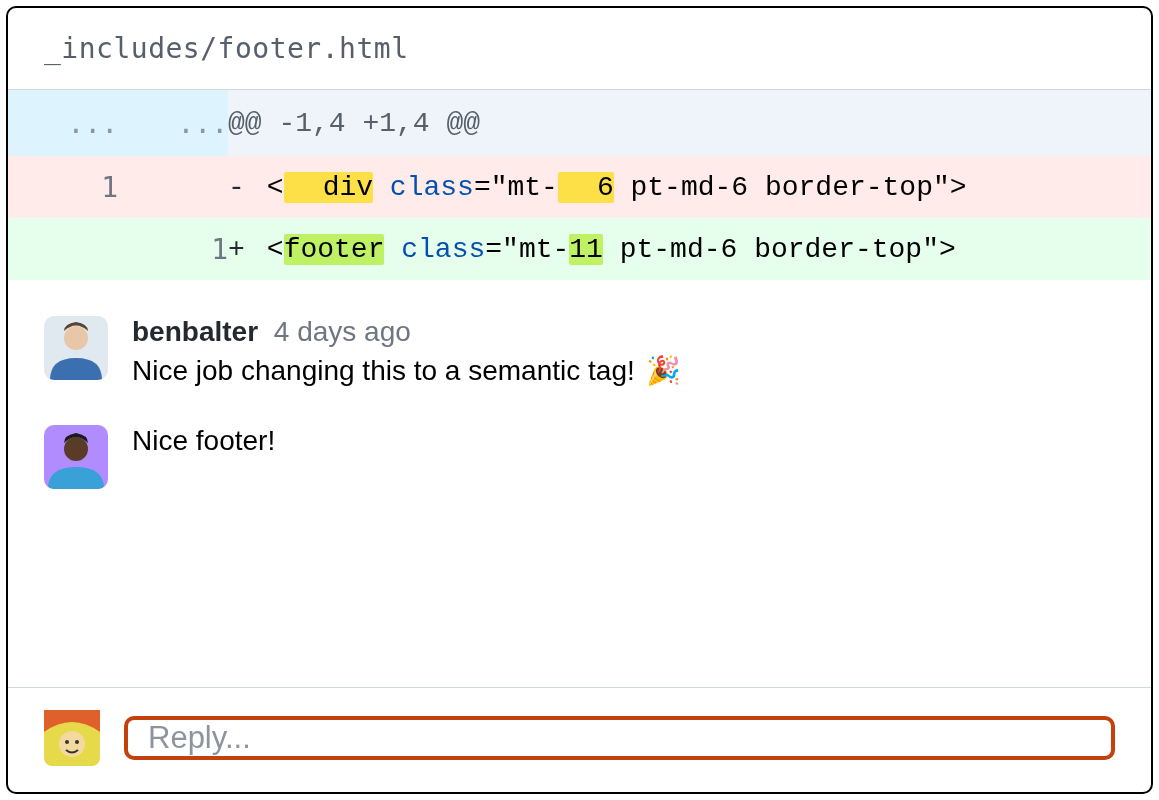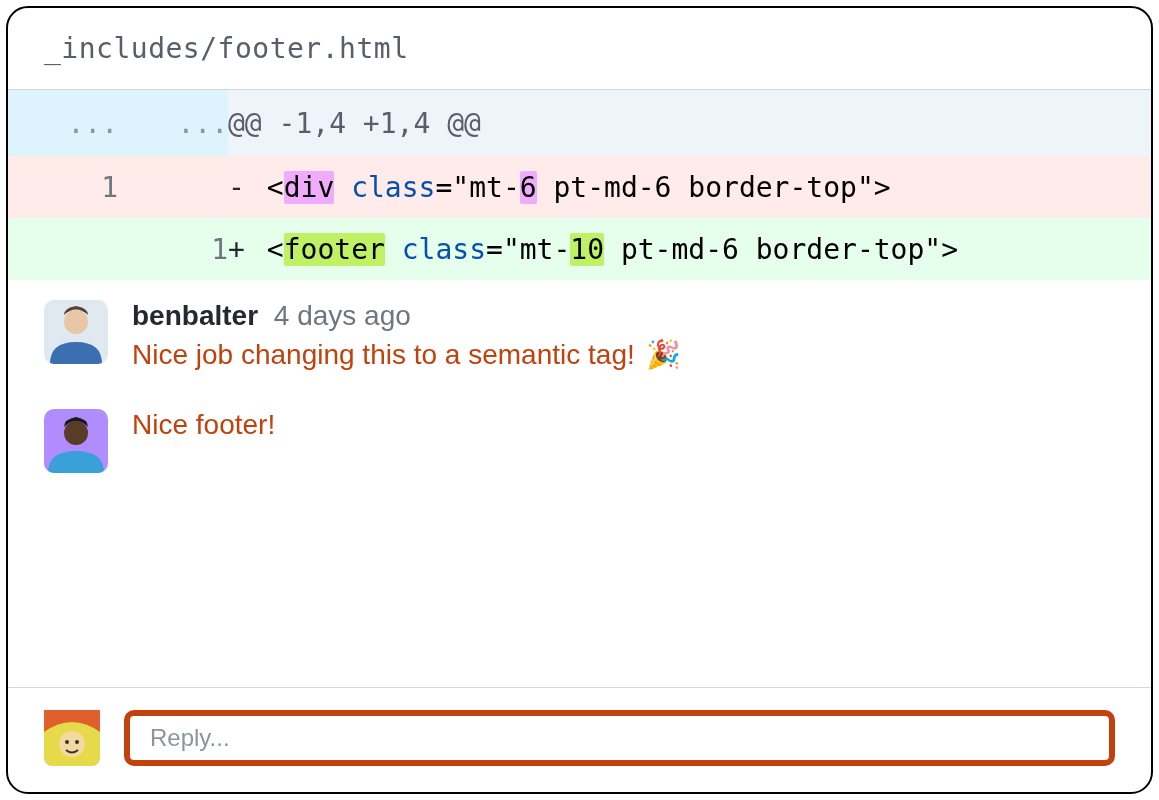--- a/index.html
+++ b/index.html
@@ -5,21 +5,21 @@
   * { box-sizing: border-box; margin: 0; padding: 0; }
   body {
     font-family: -apple-system, BlinkMacSystemFont, "Segoe UI", Helvetica, Arial, sans-serif;
     background: #ffffff;
     width: 1159px;
     height: 800px;
     padding: 6px;
   }
   .card {
     border: 2px solid #000;
-    border-radius: 22px;
+    border-radius: 10px;
     overflow: hidden;
     height: 100%;
     display: flex;
     flex-direction: column;
     background: #fff;
   }
   .file-header {
     padding: 24px 30px 24px 36px;
     border-bottom: 1px solid #d0d7de;
     font-family: ui-monospace, SFMono-Regular, "SF Mono", Menlo, Consolas, monospace;
@@ -29,59 +29,59 @@
   }
   
   .diff {
     width: 100%;
     border-collapse: collapse;
     font-family: ui-monospace, SFMono-Regular, "SF Mono", Menlo, Consolas, monospace;
     font-size: 28px;
   }
   .diff td { padding: 0; vertical-align: middle; }
   .ln { width: 110px; text-align: right; padding-right: 24px; color: #6e7781; font-size: 28px; }
-  .code-cell { padding: 10px 22px 10px 22px; white-space: nowrap; }
+  .code-cell { padding: 10px 22px 10px 22px; white-space: nowrap; font-family: Liberation Mono, monospace; }
   .hunk-row .ln { background: #ddf4ff; color: #8c96a0; height: 66px; }
   .hunk-row .code-cell { background: #eef4f9; color: #57606a; height: 66px; }
   .del-row .ln { background: #ffebe9; height: 62px; }
   .del-row .code-cell { background: #ffebe9; height: 62px; }
   .add-row .ln { background: #e6ffec; height: 62px; }
   .add-row .code-cell { background: #e6ffec; height: 62px; }
   .marker { display:inline-block; width: 22px; color: #24292f; }
   .tok-attr { color: #0550ae; }
-  .hl-del { background: #f0abfc; border-radius: 2px; }
+  .hl-del { background: #fde047; border-radius: 2px; padding-left: 39px; }
   .hl-add { background: #bef264; border-radius: 2px; }
   
-  .comments { padding: 20px 36px 28px 36px; flex: 1; }
+  .comments { padding: 36px 36px 28px 36px; flex: 1; }
   .comment { display: flex; gap: 24px; margin-bottom: 38px; }
   .avatar {
     width: 64px; height: 64px; border-radius: 10px; flex-shrink: 0;
     display: flex; align-items: flex-end; justify-content: center;
     overflow: hidden;
   }
   .avatar svg { width: 100%; height: 100%; display:block; }
   .comment-body { padding-top: 0; }
   .comment-header { font-size: 28px; margin-bottom: 6px; }
   .author { font-weight: 600; color: #24292f; }
   .time { color: #6e7781; margin-left: 8px; }
-  .comment-text { font-size: 28px; color: #c2410c; }
+  .comment-text { font-size: 28px; color: #000000; }
   .emoji { display:inline-block; margin-left:4px; }
   
   .reply-section {
     border-top: 1px solid #d0d7de;
     padding: 22px 36px 26px 36px;
     display: flex; gap: 24px; align-items: center;
   }
   .reply-avatar {
     width: 56px; height: 56px; border-radius: 8px; flex-shrink: 0;
   }
   .reply-input {
-    flex: 1; height: 56px;
-    border: 6px solid #c2410c; border-radius: 10px;
-    padding: 0 20px; font-size: 24px; color: #24292f;
+    flex: 1; height: 44px;
+    border: 4px solid #c2410c; border-radius: 10px;
+    padding: 0 20px; font-size: 31px; color: #24292f;
     outline: none;
   }
   .reply-input::placeholder { color: #8c959f; }
 </style>
 </head>
 <body>
 
 <div class="card">
 
   <div class="file-header">_includes/footer.html</div>
@@ -99,21 +99,21 @@
       <td class="code-cell">
         <span class="marker">-</span>
         <span>&lt;</span><span class="hl-del">div</span><span> </span><span class="tok-attr">class</span><span>="mt-</span><span class="hl-del">6</span><span> pt-md-6 border-top"&gt;</span>
       </td>
     </tr>
     <tr class="add-row">
       <td class="ln"></td>
       <td class="ln">1</td>
       <td class="code-cell">
         <span class="marker">+</span>
-        <span>&lt;</span><span class="hl-add">footer</span><span> </span><span class="tok-attr">class</span><span>="mt-</span><span class="hl-add">10</span><span> pt-md-6 border-top"&gt;</span>
+        <span>&lt;</span><span class="hl-add">footer</span><span> </span><span class="tok-attr">class</span><span>="mt-</span><span class="hl-add">11</span><span> pt-md-6 border-top"&gt;</span>
       </td>
     </tr>
   </tbody>
     </table>
 
   <div class="comments">
     <div class="comment">
       <div class="avatar">
         <svg viewBox="0 0 64 64">
           <rect width="64" height="64" fill="#dfe9ef"></rect>

